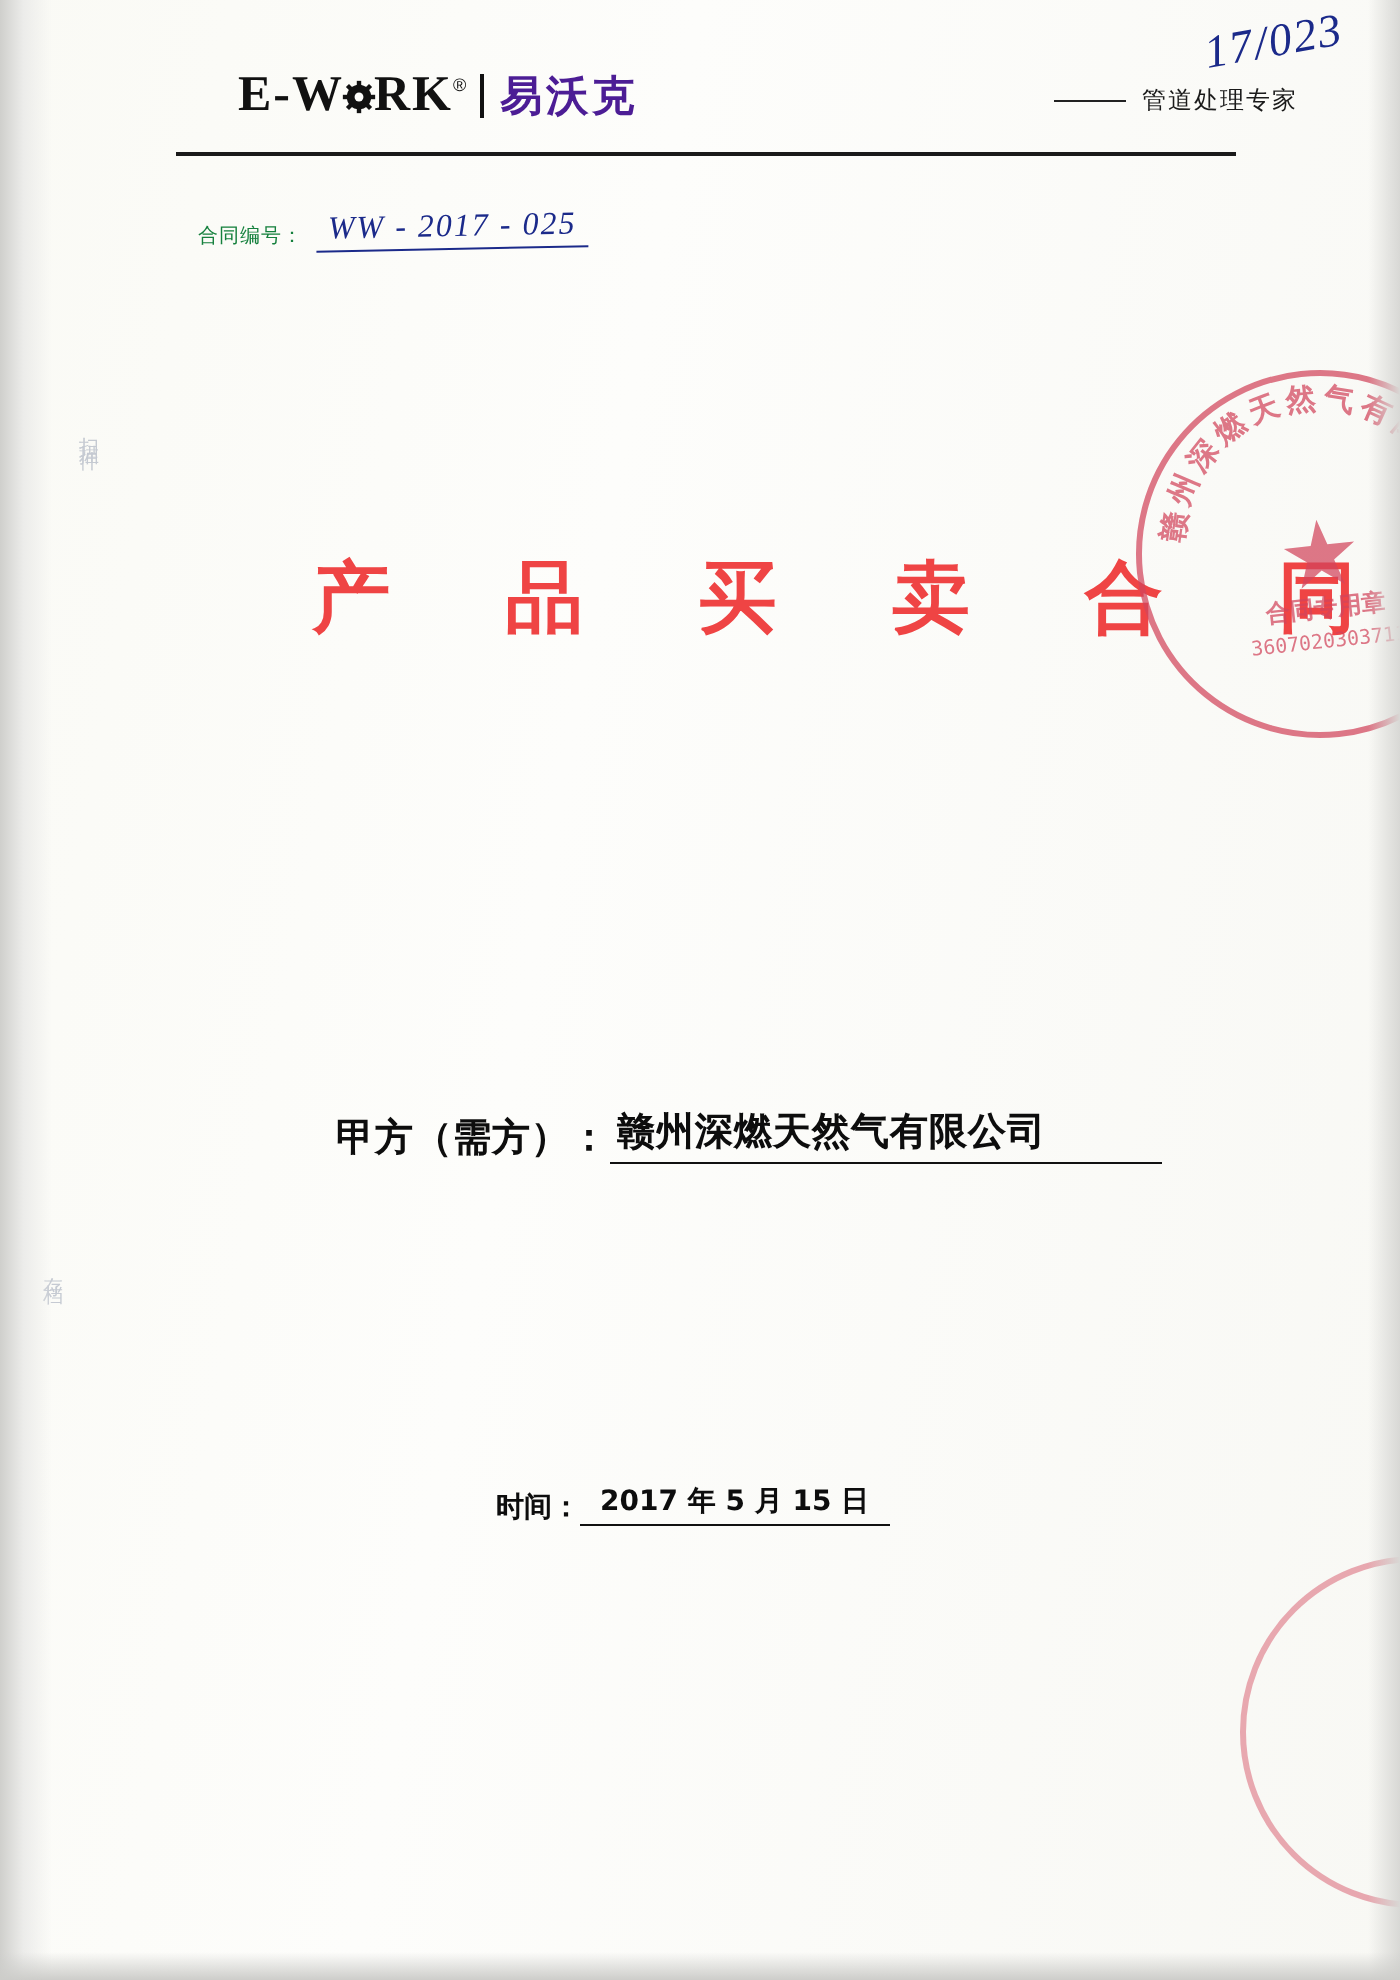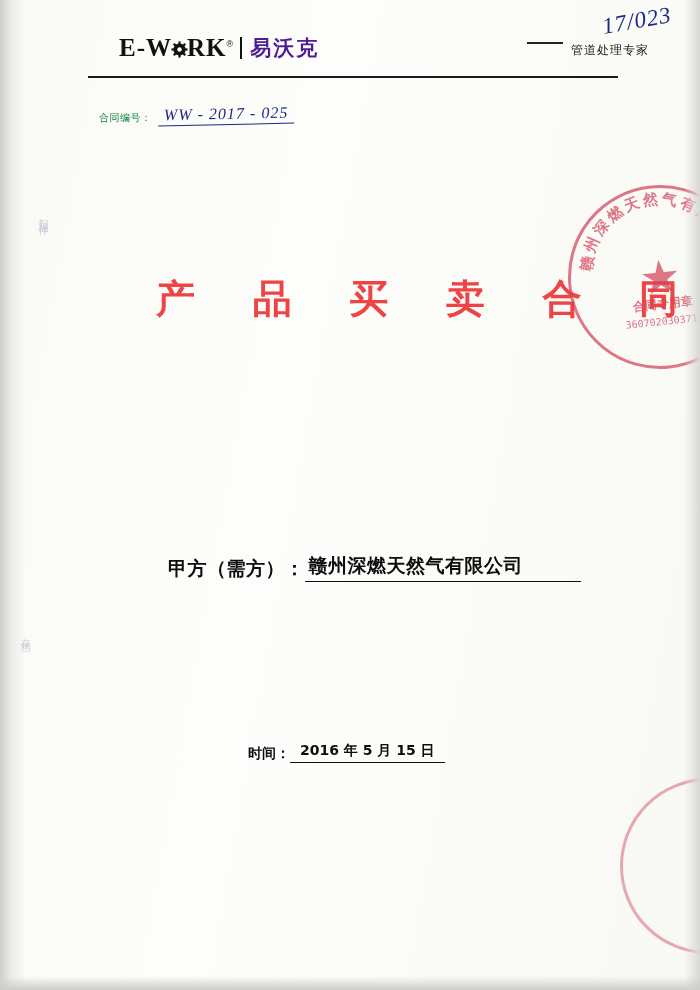--- a/index.html
+++ b/index.html
@@ -100,20 +100,21 @@
     font-weight: bold;
     font-size: 21px;
     letter-spacing: 2px;
     color: #4c1d95;
   }
   .slogan-wrap {
     position: absolute;
     right: 0;
     top: 8px;
     display: flex;
+    align-items: center;
     gap: 8px;
   }
   .slogan-dash {
     display: inline-block;
     width: 36px;
     height: 1.5px;
     background: #222;
   }
   .slogan-text {
     font-family: "DejaVu Sans", sans-serif;
@@ -362,21 +363,21 @@
 
   <div class="parties">
     <div class="party-row">
       <span class="party-label">甲方（需方）：</span>
       <span class="party-value">赣州深燃天然气有限公司</span>
     </div>
   </div>
 
   <div class="date-row">
     <span class="date-label">时间：</span>
-    <span class="date-value">2016 年 5 月 15 日</span>
+    <span class="date-value">2017 年 5 月 15 日</span>
   </div>
 
   <div class="stamp">
     <svg class="stamp-arc" viewBox="0 0 178 178">
       <defs>
         <path id="arcpath" d="M 24,104 A 68,68 0 1 1 154,104" fill="none"></path>
       </defs>
       <text>
         <textPath href="#arcpath" startOffset="50%" text-anchor="middle">赣州深燃天然气有限公司</textPath>
       </text>

